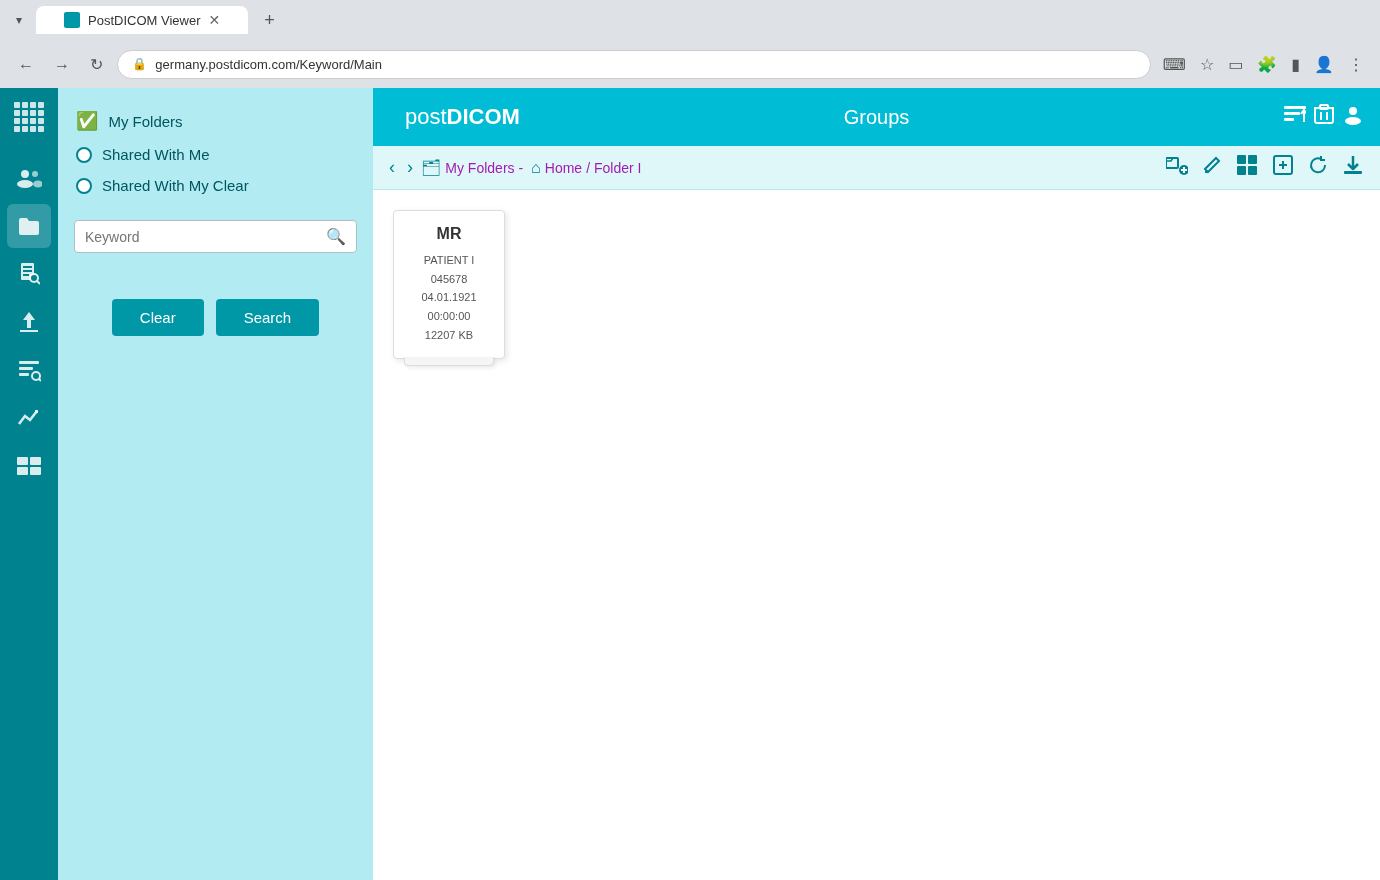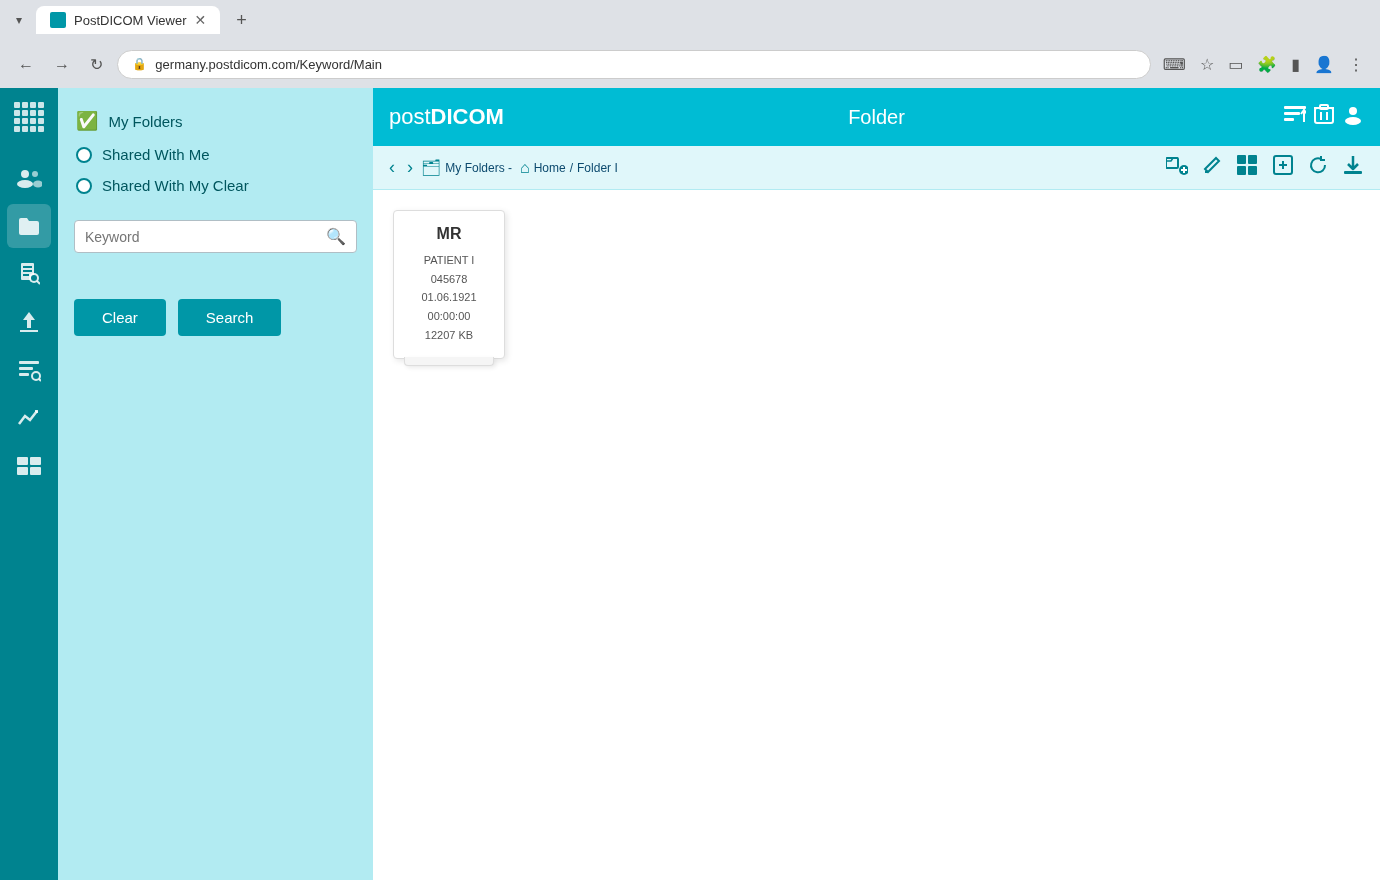--- a/index.html
+++ b/index.html
@@ -1,21 +1,21 @@
 <!DOCTYPE html>
 <html><head>
   <meta charset="utf-8">
   <style>
     * { margin: 0; padding: 0; box-sizing: border-box; }
     body { font-family: Arial, sans-serif; background: #f0f0f0; width: 1380px; height: 880px; overflow: hidden; }
 
     
     .browser-chrome { background: #dee1e6; width: 100%; }
     .browser-titlebar { display: flex; align-items: center; padding: 6px 10px; gap: 8px; background: #dee1e6; height: 40px; }
-    .browser-tab { display: flex; align-items: center; gap: 8px; background: #fff; border-radius: 8px 8px 0 0; padding: 6px 14px; font-size: 13px; color: #333; min-width: 180px; }
+    .browser-tab { display: flex; align-items: center; gap: 8px; background: #fff; border-radius: 8px 8px 0 0; padding: 6px 28px; font-size: 13px; color: #333; min-width: 180px; }
     .tab-favicon { width: 16px; height: 16px; background: #0097a7; border-radius: 2px; }
     .tab-close { margin-left: auto; cursor: pointer; color: #666; font-size: 14px; }
     .tab-new { background: none; border: none; font-size: 18px; color: #555; cursor: pointer; padding: 2px 8px; }
     .nav-btn { background: none; border: none; font-size: 16px; color: #555; cursor: pointer; padding: 4px 6px; }
     .nav-btn:disabled { color: #aaa; }
     .browser-dropdown { background: none; border: none; font-size: 12px; cursor: pointer; color: #555; }
 
     .browser-toolbar { display: flex; align-items: center; padding: 6px 12px; background: #dee1e6; gap: 8px; height: 48px; }
     .url-bar { flex: 1; display: flex; align-items: center; background: #fff; border-radius: 20px; padding: 6px 14px; gap: 8px; font-size: 13px; color: #333; border: 1px solid #ccc; }
     .url-bar-icon { color: #555; font-size: 12px; }
@@ -42,34 +42,34 @@
     .radio-circle { width: 16px; height: 16px; border-radius: 50%; border: 2px solid #00838f; background: #fff; display: flex; align-items: center; justify-content: center; flex-shrink: 0; }
     .check-icon { color: #00838f; font-size: 18px; }
 
     .search-box { display: flex; align-items: center; background: #fff; border: 1px solid #b0bec5; border-radius: 4px; padding: 6px 10px; margin-bottom: 16px; }
     .search-box input { border: none; outline: none; flex: 1; font-size: 14px; color: #666; background: transparent; }
     .search-icon { color: #888; font-size: 16px; cursor: pointer; }
 
     .filter-inputs { display: flex; flex-direction: column; gap: 8px; margin-bottom: 30px; }
     .filter-input { background: #fff; border: 2px solid #00bcd4; border-radius: 4px; padding: 8px 12px; font-size: 14px; color: #555; outline: none; width: 100%; }
 
-    .btn-row { display: flex; gap: 12px; }
+    .btn-row { display: flex; gap: 12px; justify-content: center; }
     .btn { padding: 10px 28px; border: none; border-radius: 4px; font-size: 15px; cursor: pointer; font-weight: 500; }
     .btn-clear { background: #0097a7; color: #fff; }
     .btn-search { background: #0097a7; color: #fff; }
 
     
     .main-content { flex: 1; display: flex; flex-direction: column; background: #fff; }
 
     
     .breadcrumb-bar { background: #e0f7fa; border-bottom: 1px solid #b2ebf2; display: flex; align-items: center; padding: 0 12px; height: 44px; }
     .breadcrumb-nav { display: flex; align-items: center; gap: 4px; }
     .breadcrumb-btn { background: none; border: none; color: #00838f; font-size: 18px; cursor: pointer; padding: 2px 4px; }
     .breadcrumb-home-icon { font-size: 16px; color: #00838f; }
-    .breadcrumb-text { font-size: 12px; color: #0c4a6e; }
+    .breadcrumb-text { font-size: 14px; color: #a21caf; }
     .breadcrumb-actions { display: flex; align-items: center; gap: 6px; margin-left: auto; }
     .breadcrumb-action-btn { background: none; border: none; color: #00838f; font-size: 20px; cursor: pointer; padding: 4px; }
 
     
     .content-area { flex: 1; padding: 20px; background: #fff; }
     .folder-card { width: 112px; display: inline-flex; flex-direction: column; align-items: center; padding: 14px; background: #fff; border: 1px solid #ddd; border-radius: 4px; box-shadow: 2px 2px 6px rgba(0,0,0,0.1); cursor: pointer; position: relative; }
     .folder-card::after { content: ''; position: absolute; bottom: -8px; left: 10px; right: 10px; height: 8px; background: #f5f5f5; border: 1px solid #ddd; border-top: none; border-radius: 0 0 4px 4px; box-shadow: 2px 2px 4px rgba(0,0,0,0.08); }
     .folder-card-type { font-size: 16px; font-weight: bold; color: #333; margin-bottom: 8px; }
     .folder-card-info { font-size: 11px; color: #555; text-align: center; line-height: 1.7; }
 
@@ -221,25 +221,25 @@
     <div class="btn-row">
       <button class="btn btn-clear">Clear</button>
       <button class="btn btn-search">Search</button>
     </div>
   </div>
 
   <div class="main-content">
 
     <div class="app-header">
       <div class="app-logo">
-        <span style="color:#fff;font-size:22px;font-weight:bold;">
+        <span style="color:#fff;font-size:22px;font-weight:bold;margin-left:16px;">
           <span style="font-weight:400;">post</span><span style="font-weight:900;">DICOM</span>
         </span>
       </div>
-      <h1 class="header-title">Folder</h1>
+      <h1 class="header-title">Groups</h1>
       <div class="header-right">
         <button class="header-icon-btn">
           <svg width="22" height="20" viewBox="0 0 22 20" fill="white">
             <rect x="0" y="2" width="22" height="3" rx="1"></rect>
             <rect x="0" y="8" width="16" height="3" rx="1"></rect>
             <rect x="0" y="14" width="10" height="3" rx="1"></rect>
             <polyline points="17,10 20,6 23,10" fill="none" stroke="white" stroke-width="2"></polyline>
             <line x1="20" y1="6" x2="20" y2="18" stroke="white" stroke-width="2"></line>
           </svg>
         </button>
@@ -317,19 +317,19 @@
         </button>
       </div>
     </div>
 
     <div class="content-area">
       <div class="folder-card">
         <div class="folder-card-type">MR</div>
         <div class="folder-card-info">
           <div>PATIENT I</div>
           <div>045678</div>
-          <div>01.06.1921 00:00:00</div>
+          <div>04.01.1921 00:00:00</div>
           <div>12207 KB</div>
         </div>
       </div>
     </div>
   </div>
 </div>
 
 </body></html>

